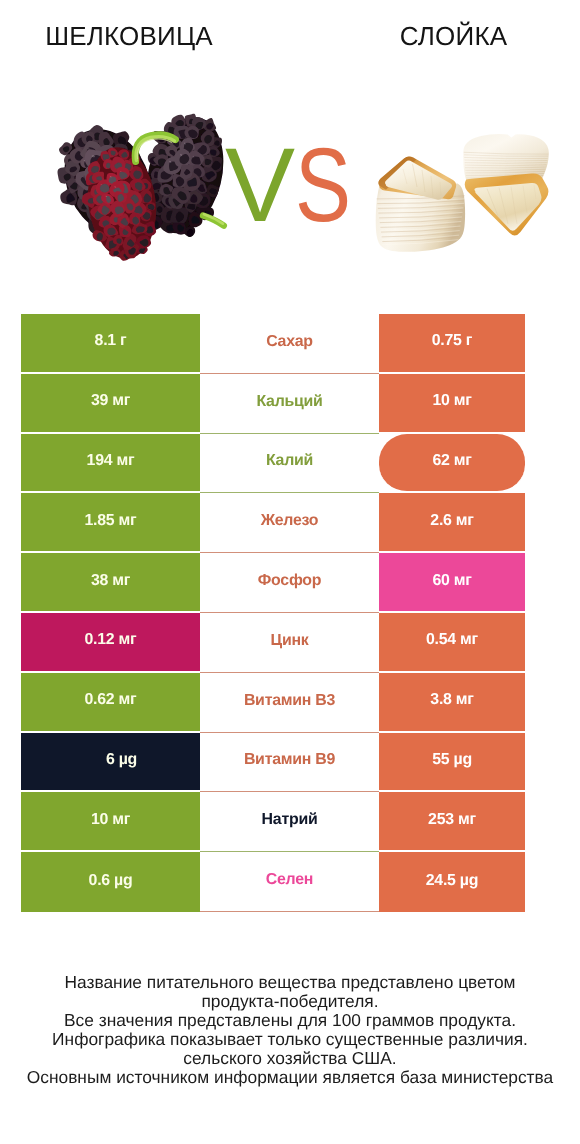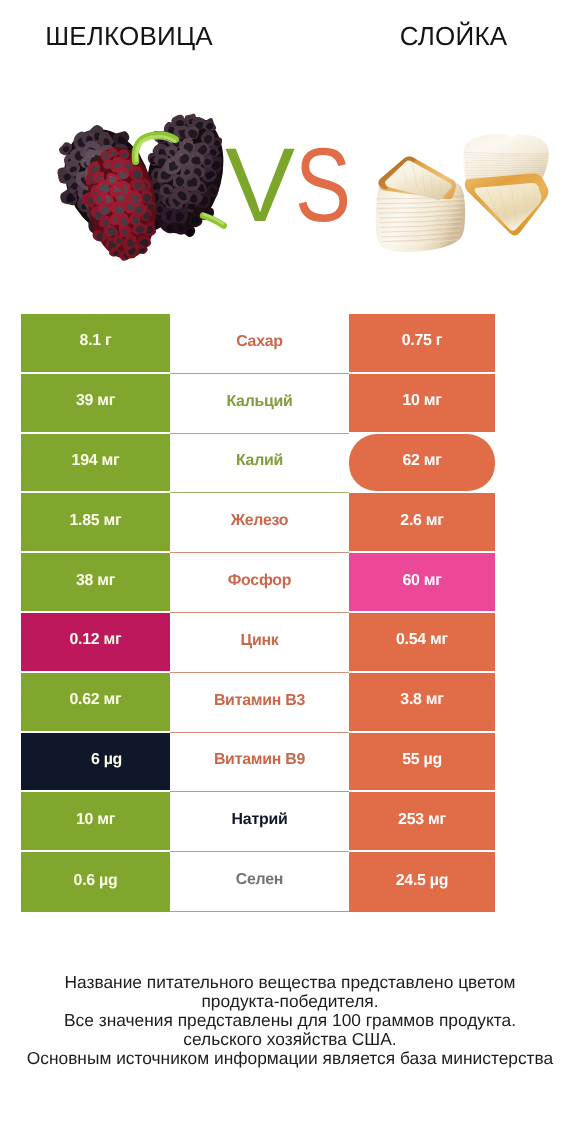--- a/index.html
+++ b/index.html
@@ -12,21 +12,21 @@
 
   .hero{position:absolute;top:0;left:0;width:580px;height:300px;overflow:hidden;}
   .heroimg{position:absolute;top:0;left:0;display:block;}
   .vs{position:absolute;font-size:105px;line-height:99px;font-weight:400;white-space:nowrap;}
   #vs-v{left:225px;top:136px;color:#7CA52C;}
   #vs-s{left:295px;top:136px;color:#E16D48;transform:scaleX(0.80);transform-origin:left top;}
 
   .table{position:absolute;left:21px;top:314px;width:537px;}
   .row{display:flex;height:59.8px;box-sizing:border-box;}
   .cell{display:flex;align-items:center;justify-content:center;font-size:15.9px;font-weight:700;box-sizing:border-box;letter-spacing:-0.25px;padding-bottom:3px;}
-  .left{width:149px;color:#fbfde8;border-bottom:2px solid #fff;}
+  .left{width:179px;color:#fbfde8;border-bottom:2px solid #fff;}
   .row:last-child .left,.row:last-child .right{border-bottom:0;}
   .row:last-child{height:59.8px;}
   .mid{width:179px;background:#fff;}
   .right{width:146px;color:#fff;border-bottom:2px solid #fff;}
 
   .foot{position:absolute;left:0;top:973px;width:580px;text-align:center;font-size:17.35px;line-height:19.1px;color:#1c1c1c;}
 </style>
 </head>
 <body>
 
@@ -521,24 +521,25 @@
         <div class="cell mid" style="color: rgb(201, 104, 74); border-bottom: 1px solid rgb(210, 144, 123);">Витамин B9</div>
         <div class="cell right" style="background: rgb(225, 109, 72);">55 µg</div>
       </div>
       <div class="row">
         <div class="cell left" style="background: rgb(128, 166, 46);">10 мг</div>
         <div class="cell mid" style="color: #0f172a; border-bottom: 1px solid rgb(159, 180, 108);">Натрий</div>
         <div class="cell right" style="background: rgb(225, 109, 72);">253 мг</div>
       </div>
       <div class="row">
         <div class="cell left" style="background: rgb(128, 166, 46);">0.6 µg</div>
-        <div class="cell mid" style="color: #737373; border-bottom: 1px solid rgb(210, 144, 123);">Селен</div>
+        <div class="cell mid" style="color: #ec4899; border-bottom: 1px solid rgb(210, 144, 123);">Селен</div>
         <div class="cell right" style="background: rgb(225, 109, 72);">24.5 µg</div>
       </div>
     </div>
   <div class="foot">
       <div>Название питательного вещества представлено цветом</div>
       <div>продукта-победителя.</div>
       <div>Все значения представлены для 100 граммов продукта.</div>
+      <div>Инфографика показывает только существенные различия.</div>
       <div>сельского хозяйства США.</div>
       <div>Основным источником информации является база министерства</div>
     </div>
 </div>
 
 </body></html>

